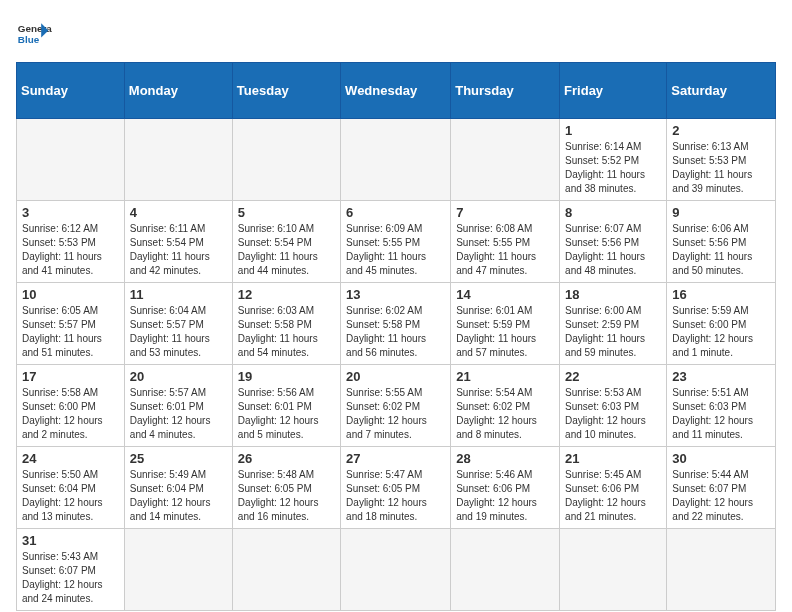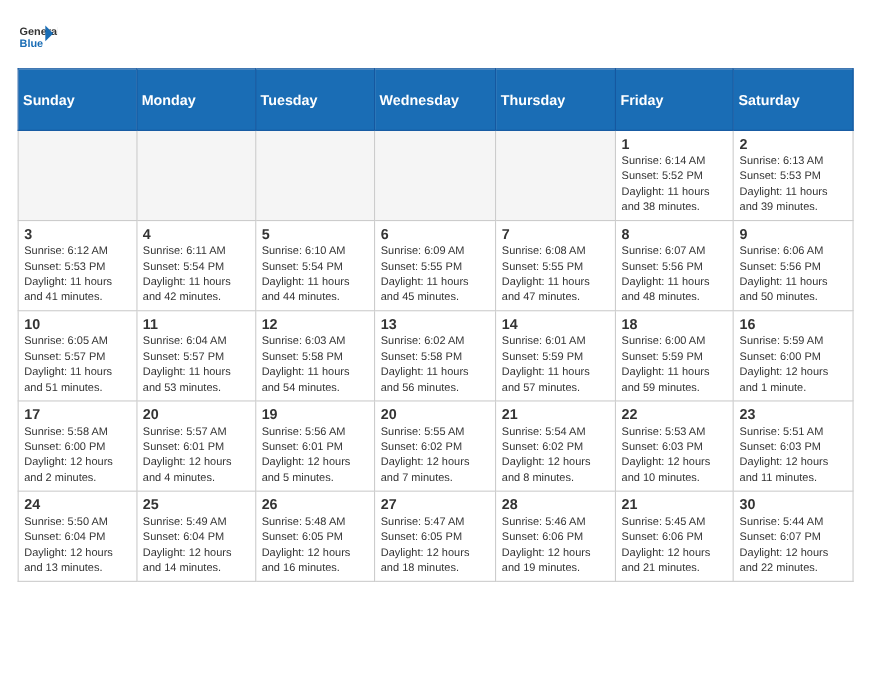--- a/index.html
+++ b/index.html
@@ -199,21 +199,21 @@
         </td>
         <td>
           <span class="day-number">14</span>
           <div class="day-info">Sunrise: 6:01 AM
 Sunset: 5:59 PM
 Daylight: 11 hours and 57 minutes.</div>
         </td>
         <td>
           <span class="day-number">18</span>
           <div class="day-info">Sunrise: 6:00 AM
-Sunset: 5:59 PM
+Sunset: 2:59 PM
 Daylight: 11 hours and 59 minutes.</div>
         </td>
         <td>
           <span class="day-number">16</span>
           <div class="day-info">Sunrise: 5:59 AM
 Sunset: 6:00 PM
 Daylight: 12 hours and 1 minute.</div>
         </td>
       </tr>
       <tr>
@@ -297,14 +297,28 @@
 Sunset: 6:06 PM
 Daylight: 12 hours and 21 minutes.</div>
         </td>
         <td>
           <span class="day-number">30</span>
           <div class="day-info">Sunrise: 5:44 AM
 Sunset: 6:07 PM
 Daylight: 12 hours and 22 minutes.</div>
         </td>
       </tr>
+      <tr class="last-row">
+        <td>
+          <span class="day-number">31</span>
+          <div class="day-info">Sunrise: 5:43 AM
+Sunset: 6:07 PM
+Daylight: 12 hours and 24 minutes.</div>
+        </td>
+        <td class="empty"></td>
+        <td class="empty"></td>
+        <td class="empty"></td>
+        <td class="empty"></td>
+        <td class="empty"></td>
+        <td class="empty"></td>
+      </tr>
     </tbody>
 </table>
 
 </body></html>

